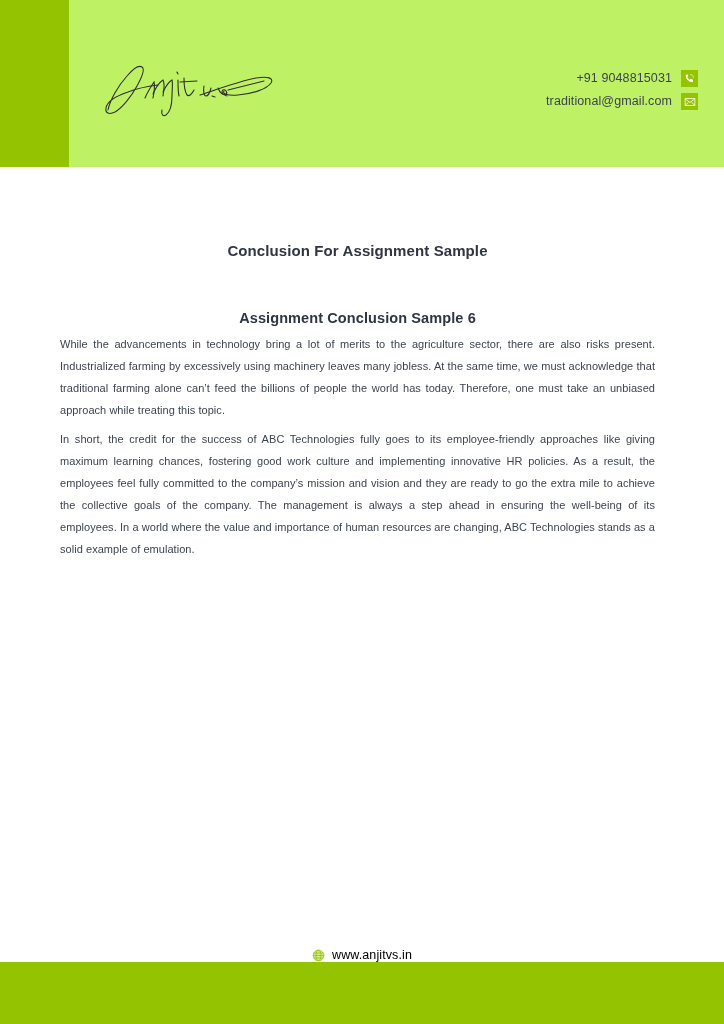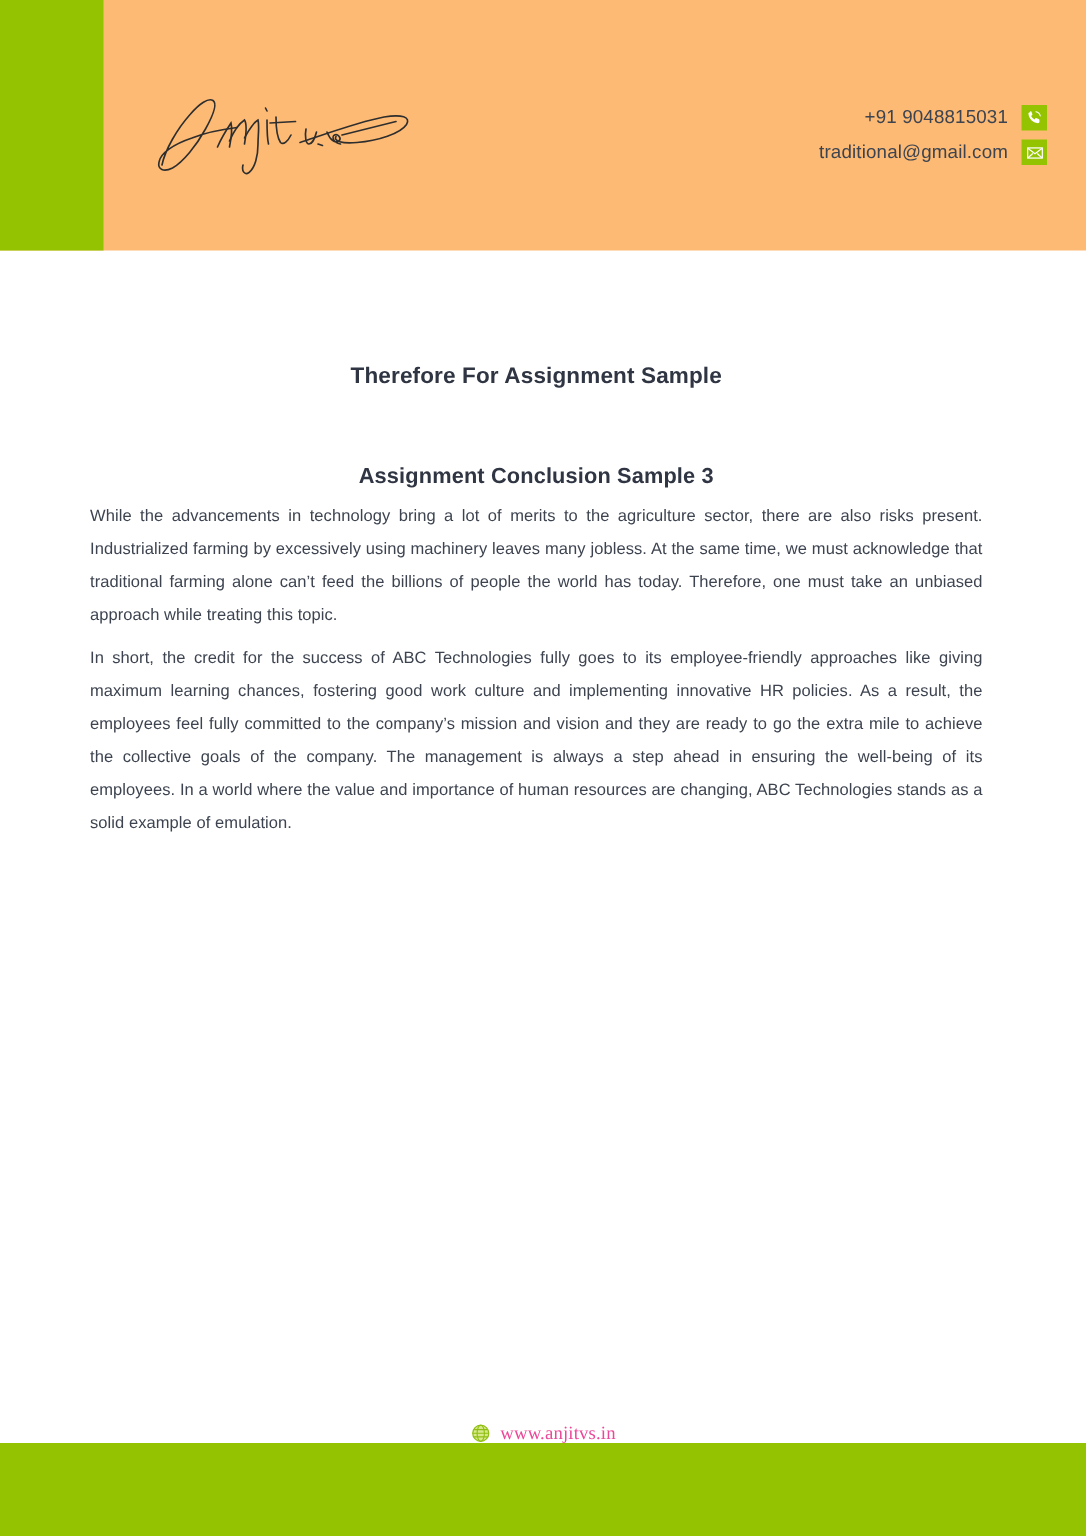--- a/index.html
+++ b/index.html
@@ -15,21 +15,21 @@
     overflow: hidden;
   }
 
   
   .letterhead-header {
     position: absolute;
     top: 0;
     left: 0;
     width: 724px;
     height: 167px;
-    background: #fdba74;
+    background: #bef264;
   }
   .header-green-block {
     position: absolute;
     top: 0;
     left: 0;
     width: 69px;
     height: 167px;
     background: #93c301;
   }
   .brand-signature {
@@ -127,24 +127,23 @@
     gap: 7px;
   }
   .footer-globe-icon {
     width: 13px;
     height: 13px;
     display: block;
     flex: 0 0 auto;
   }
   .footer-website {
     font-size: 12.5px;
-    color: #ec4899;
+    color: #000000;
     line-height: 1;
     letter-spacing: 0.1px;
-    font-family: Liberation Serif, serif;
   }
   .footer-green-bar {
     position: absolute;
     left: 0;
     bottom: 0;
     width: 724px;
     height: 62px;
     background: #93c301;
   }
 </style>
@@ -203,24 +202,24 @@
           <path d="M1.9 12.2 L6 8.4 M14.1 12.2 L10 8.4" fill="none" stroke="#ffffff" stroke-width="1.1"></path>
         </svg>
       </span>
     </div>
 
   </div>
 </div>
 
 <div class="doc-body">
 
-  <h1 class="doc-title">Therefore For Assignment Sample</h1>
+  <h1 class="doc-title">Conclusion For Assignment Sample</h1>
 
   <div class="section section-1">
-    <h2 class="section-heading">Assignment Conclusion Sample 3</h2>
+    <h2 class="section-heading">Assignment Conclusion Sample 6</h2>
     <p class="section-paragraph">While the advancements in technology bring a lot of merits to the agriculture sector, there are also risks present. Industrialized farming by excessively using machinery leaves many jobless. At the same time, we must acknowledge that traditional farming alone can’t feed the billions of people the world has today. Therefore, one must take an unbiased approach while treating this topic.</p>
   </div>
 
   <div class="section section-2">
     <p class="section-paragraph">In short, the credit for the success of ABC Technologies fully goes to its employee-friendly approaches like giving maximum learning chances, fostering good work culture and implementing innovative HR policies. As a result, the employees feel fully committed to the company’s mission and vision and they are ready to go the extra mile to achieve the collective goals of the company. The management is always a step ahead in ensuring the well-being of its employees. In a world where the value and importance of human resources are changing, ABC Technologies stands as a solid example of emulation.</p>
   </div>
 
 </div>
 
 <div class="doc-footer">

